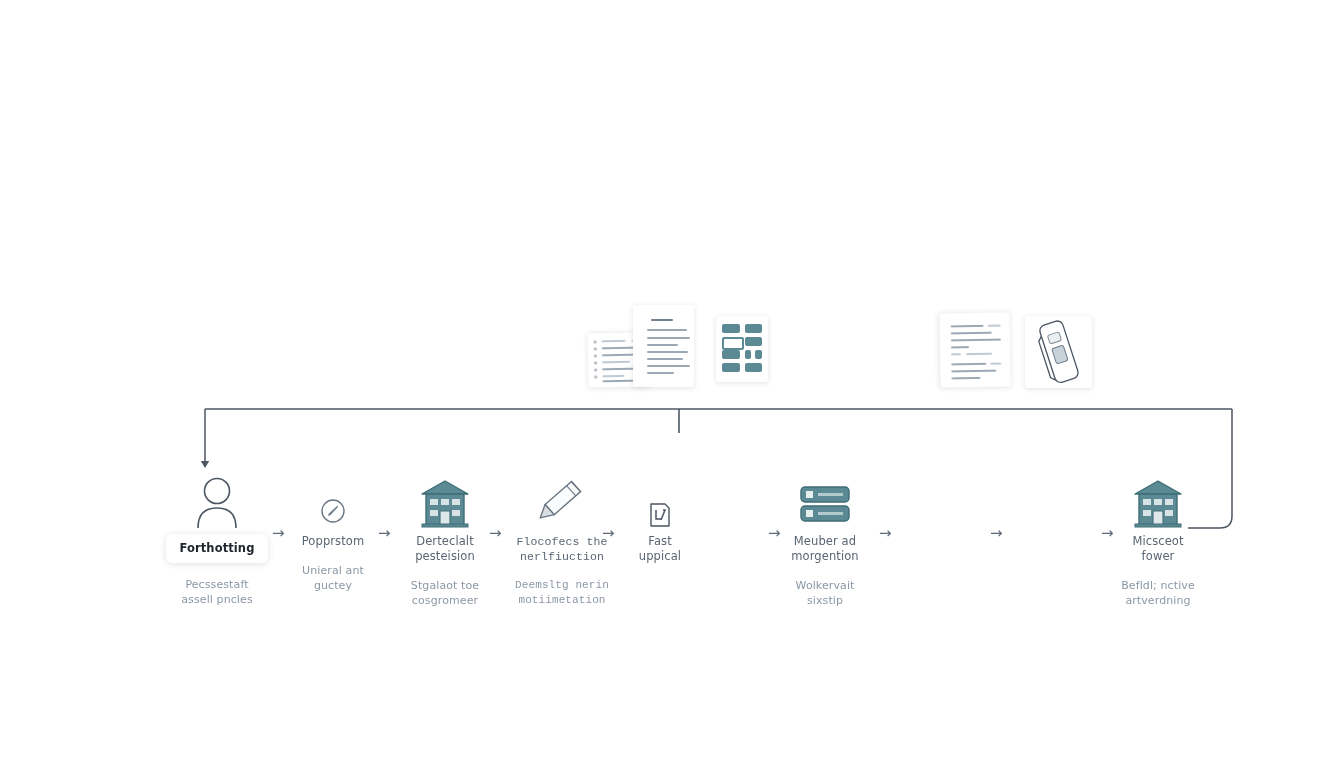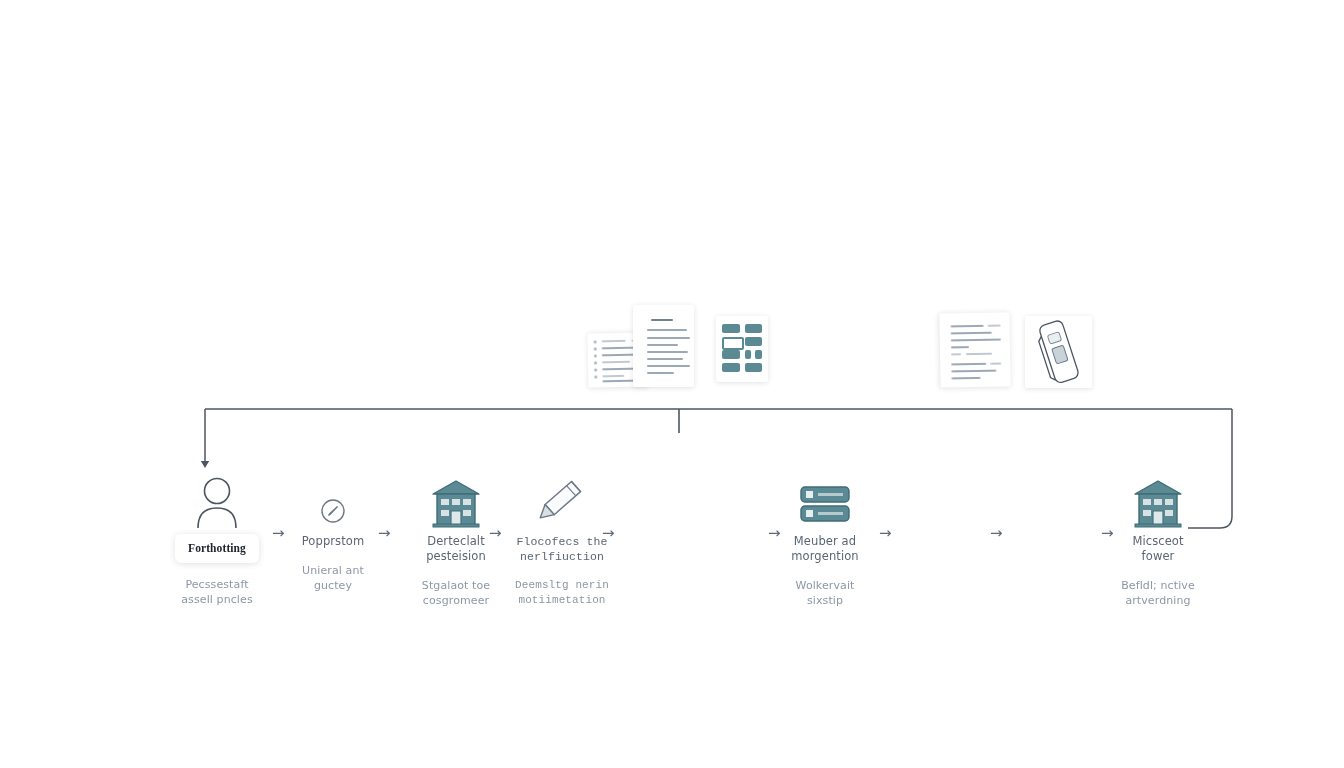--- a/index.html
+++ b/index.html
@@ -90,21 +90,20 @@
   .node-sub {
     font-size: 11px;
     line-height: 15px;
     color: #8c98a5;
     margin-top: 14px;
     letter-spacing: .1px;
   }
   .node.primary .node-title {
     color: #20262e;
     font-weight: bold;
-    font-family: Liberation Serif, serif;
   }
   .title-card {
     display: inline-block;
     background: #ffffff;
     border-radius: 6px;
     padding: 7px 13px;
     box-shadow: 0 1px 6px rgba(60,72,88,.17);
     position: relative;
     z-index: 3;
   }
@@ -232,21 +231,21 @@
         <circle cx="15" cy="15" r="11" fill="none" stroke="#6b7783" stroke-width="1.4"></circle>
         <path d="M19.5,10.5 L12,17.5 L10.5,19.5 L12.5,18 Z" fill="none" stroke="#6b7783" stroke-width="1.3"></path>
       </svg>
     </div>
     <div class="node-title soft">Popprstom</div>
     <div class="node-sub soft">Unieral ant<br>guctey</div>
   </div>
 
   <div class="arrow" style="left:378px; top:526px;">→</div>
 
-  <div class="node" style="left:402px; top:472px;">
+  <div class="node" style="left:391px; top:472px;">
     <div class="node-icon">
       <svg width="52" height="50" viewBox="0 0 52 50">
         <path d="M26,3 L49,16 L3,16 Z" fill="#5b8a94" stroke="#3f6d77" stroke-width="1.4" stroke-linejoin="round"></path>
         <rect x="7" y="16" width="38" height="31" fill="#5b8a94" stroke="#3f6d77" stroke-width="1.4"></rect>
         <rect x="11" y="21" width="8" height="6" fill="#ffffff" opacity=".75"></rect>
         <rect x="22" y="21" width="8" height="6" fill="#ffffff" opacity=".75"></rect>
         <rect x="33" y="21" width="8" height="6" fill="#ffffff" opacity=".75"></rect>
         <rect x="11" y="32" width="8" height="6" fill="#ffffff" opacity=".75"></rect>
         <rect x="33" y="32" width="8" height="6" fill="#ffffff" opacity=".75"></rect>
         <path d="M21,47 L21,33 L31,33 L31,47" fill="#ffffff" opacity=".8" stroke="#3f6d77" stroke-width="1.2"></path>
@@ -269,20 +268,31 @@
           <path d="M26,9 L37,17" stroke="#6b7783" stroke-width="1.1"></path>
         </g>
       </svg>
     </div>
     <div class="node-title soft">Flocofecs the<br>nerlfiuction</div>
     <div class="node-sub soft">Deemsltg nerin<br>motiimetation</div>
   </div>
 
   <div class="arrow" style="left:602px; top:526px;">→</div>
 
+  <div class="node" style="left:615px; top:472px; width:90px;">
+    <div class="node-icon">
+      <svg width="24" height="26" viewBox="0 0 24 26">
+        <path d="M3,2 L17,2 L21,6 L21,24 L3,24 Z" fill="#ffffff" stroke="#4c5662" stroke-width="1.4" stroke-linejoin="round"></path>
+        <path d="M8,8 L8,17 L13,17" fill="none" stroke="#4c5662" stroke-width="1.5"></path>
+        <path d="M15,8 L17,8 L13,18" fill="none" stroke="#4c5662" stroke-width="1.5"></path>
+      </svg>
+    </div>
+    <div class="node-title soft">Fast<br>uppical</div>
+    <div class="node-sub soft"></div>
+  </div>
 
 
   <div class="arrow" style="left:768px; top:526px;">→</div>
 
   <div class="node" style="left:771px; top:472px;">
     <div class="node-icon">
       <svg width="56" height="50" viewBox="0 0 56 50">
         <rect x="4" y="9" width="48" height="15" rx="4" fill="#5b8a94" stroke="#3f6d77" stroke-width="1.4"></rect>
         <rect x="9" y="13" width="7" height="7" fill="#ffffff" opacity=".85"></rect>
         <rect x="21" y="15" width="25" height="3" fill="#ffffff" opacity=".55"></rect>

